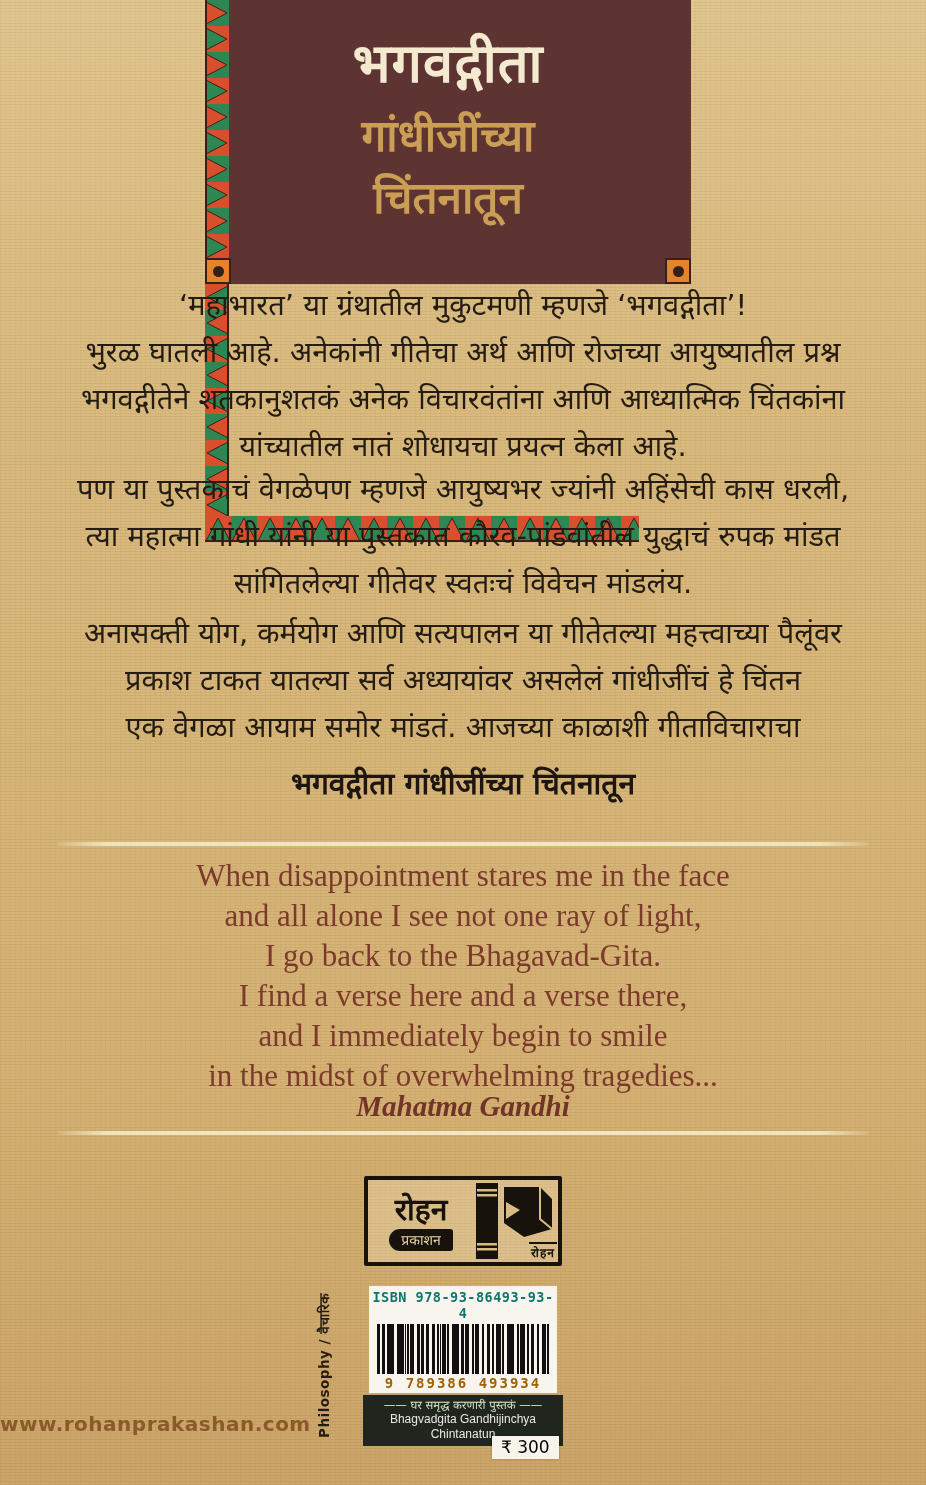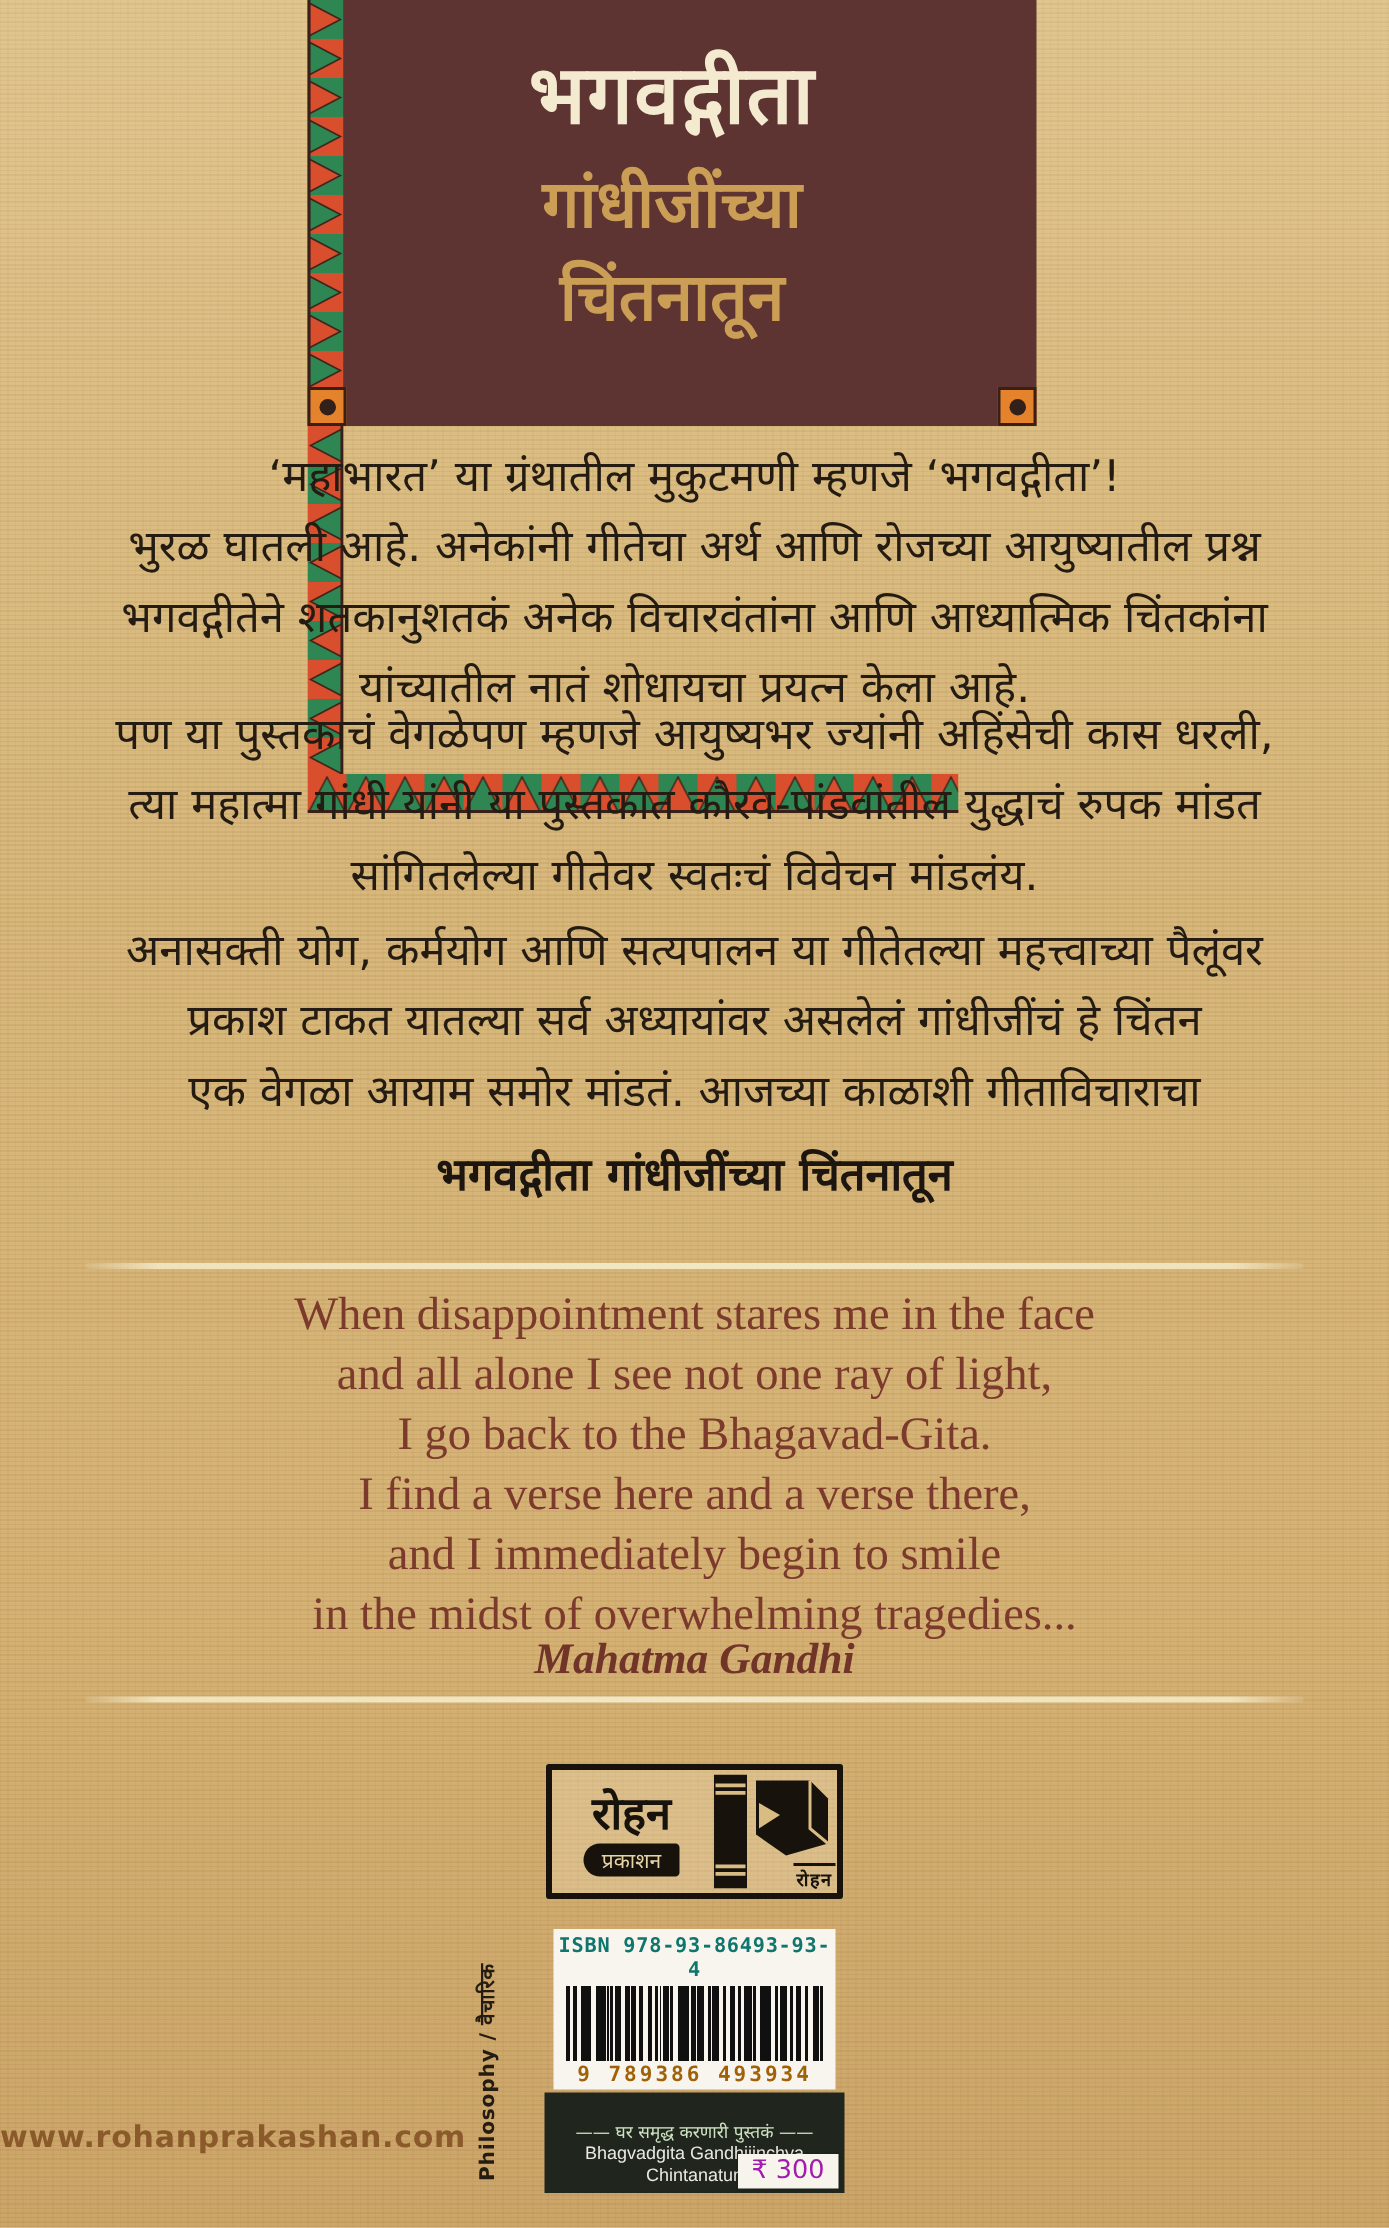--- a/index.html
+++ b/index.html
@@ -42,21 +42,21 @@
   .panel-sub{
     position:absolute;left:0;width:100%;text-align:center;
     font-size:44px;font-weight:bold;color:#cb9e55;
   }
   .panel-sub.s1{top:104px;}
   .panel-sub.s2{top:166px;}
 
   
   .para{position:absolute;left:0;width:100%;text-align:center;}
   .marathi{color:#241c12;font-size:29px;line-height:47px;}
-  .para.p1{top:294px;}
+  .para.p1{top:282px;}
   .para.p2{top:466px;}
   .para.p3{top:610px;}
   .tagline{
     position:absolute;top:762px;left:0;width:100%;text-align:center;
     font-size:30px;line-height:44px;font-weight:bold;color:#1d1610;
   }
 
   
   .divider{
     position:absolute;left:57px;width:812px;height:4px;border-radius:2px;
@@ -115,32 +115,32 @@
       repeating-linear-gradient(90deg,#101010 0 2px,rgba(0,0,0,0) 2px 5px),
       repeating-linear-gradient(90deg,#101010 0 1px,rgba(0,0,0,0) 1px 7px),
       repeating-linear-gradient(90deg,#101010 0 3px,rgba(0,0,0,0) 3px 11px);
   }
   .ean{
     text-align:center;font-family:"DejaVu Sans Mono","Liberation Mono",monospace;
     font-size:14px;font-weight:bold;color:#a16207;letter-spacing:2px;margin-top:1px;
   }
   .strip{position:static;}
   .tag-strip{
-    width:200px;background:#20261e;text-align:center;padding:19px 0 4px;margin-top:2px;
+    width:200px;background:#20261e;text-align:center;padding:3px 0 4px;margin-top:2px;
   }
   .strip1{color:#cfe3c2;font-size:11.5px;line-height:14px;}
   .strip2{color:#e9e9e2;font-size:12px;line-height:15px;font-family:"Liberation Sans","DejaVu Sans",sans-serif;}
 
   
   .website{
     position:absolute;top:1412px;left:0;width:100%;text-align:left;
     font-size:20px;font-weight:bold;color:#8b5a2b;letter-spacing:0.5px;
   }
   .price{
-    position:absolute;left:492px;top:1436px;background:#f7f4eb;color:#a21caf;
+    position:absolute;left:492px;top:1436px;background:#f7f4eb;color:#000000;
     font-size:17px;padding:1px 9px 2px;box-shadow:0 0 2px rgba(0,0,0,0.25);
   }
 </style>
 </head>
 <body>
 
 <div class="page">
 
   <div class="title-panel">
     <svg class="strip strip-left" width="24" height="258" xmlns="http://www.w3.org/2000/svg">

